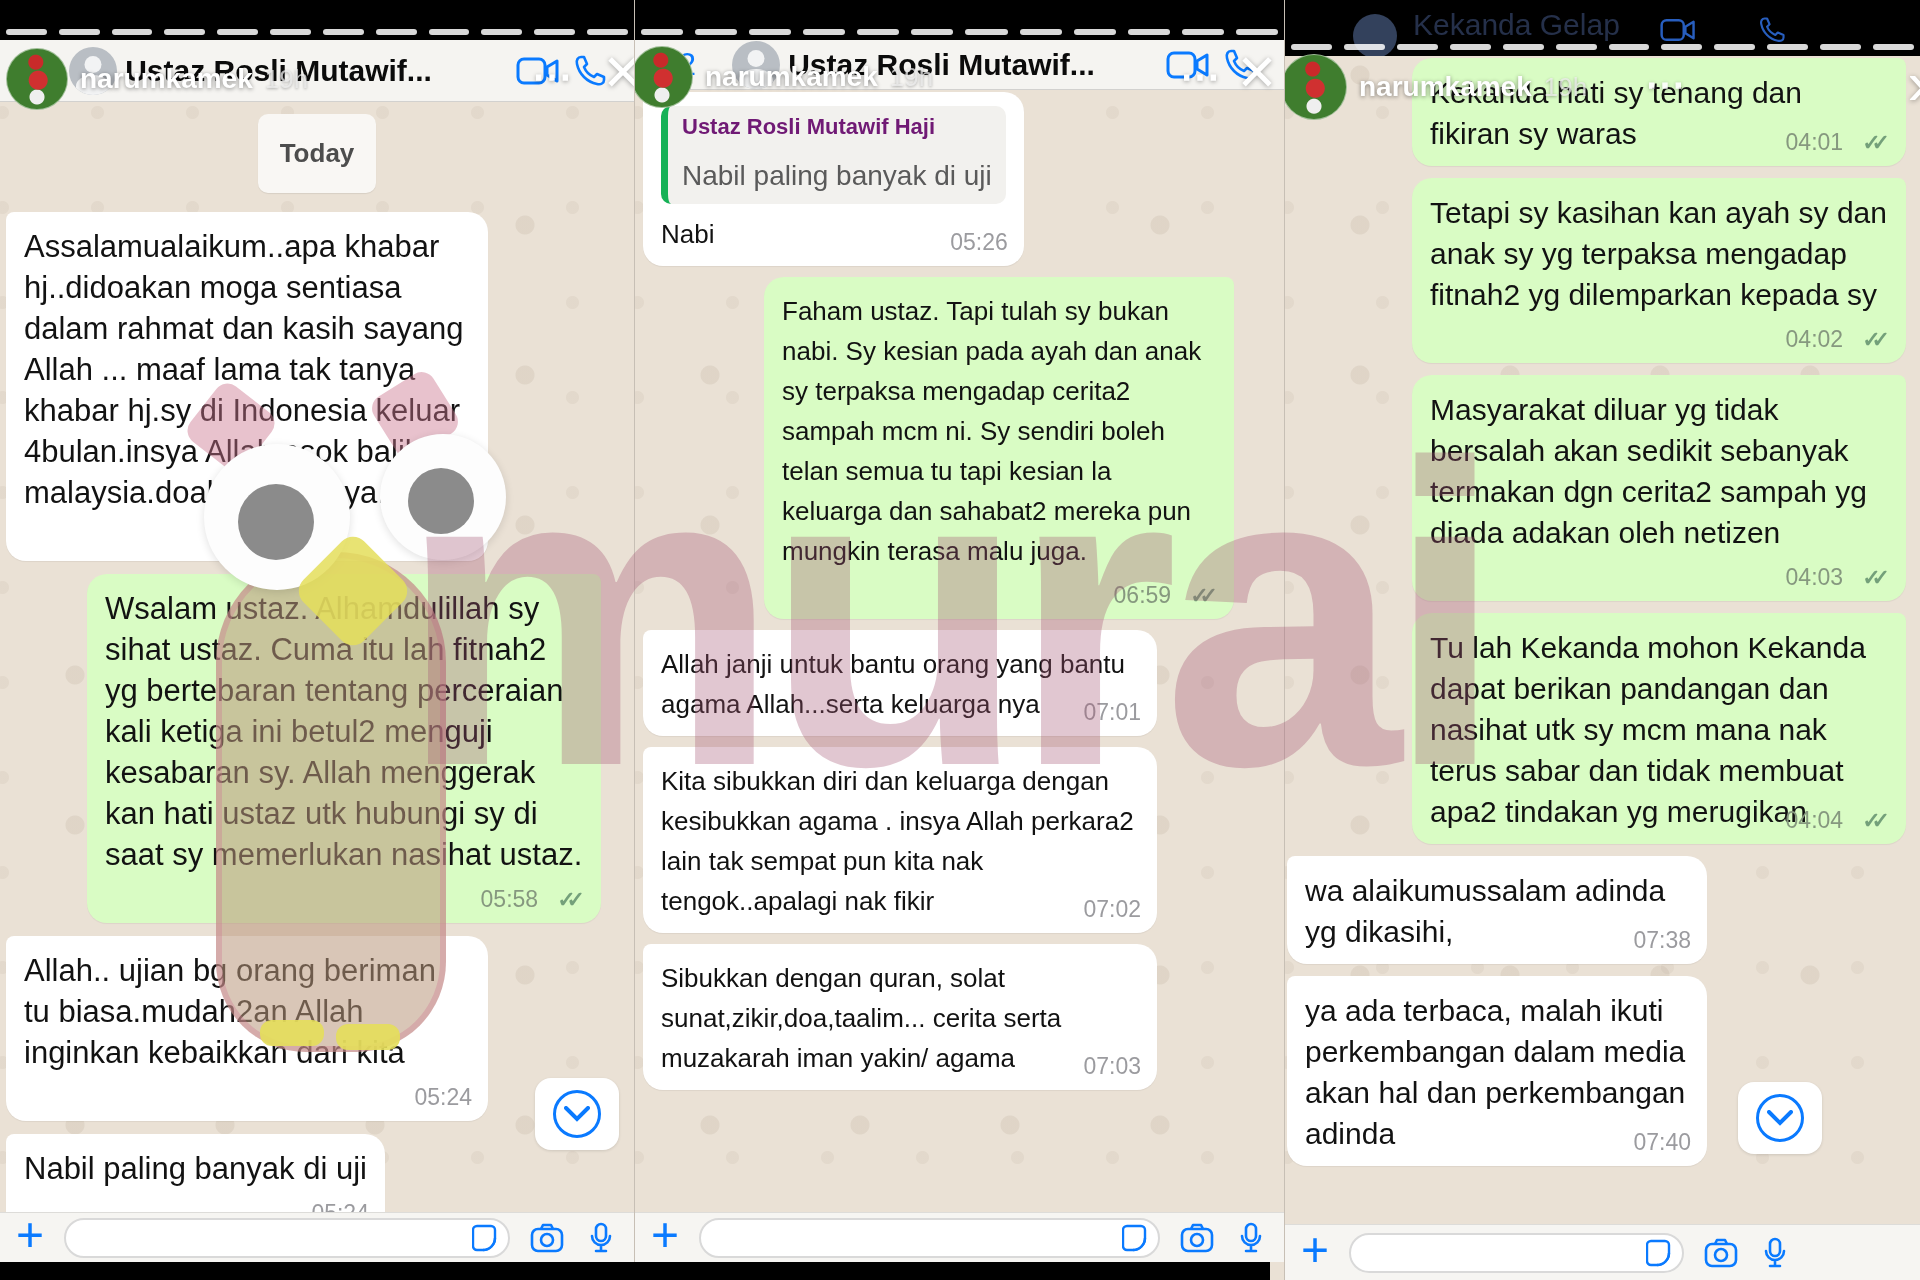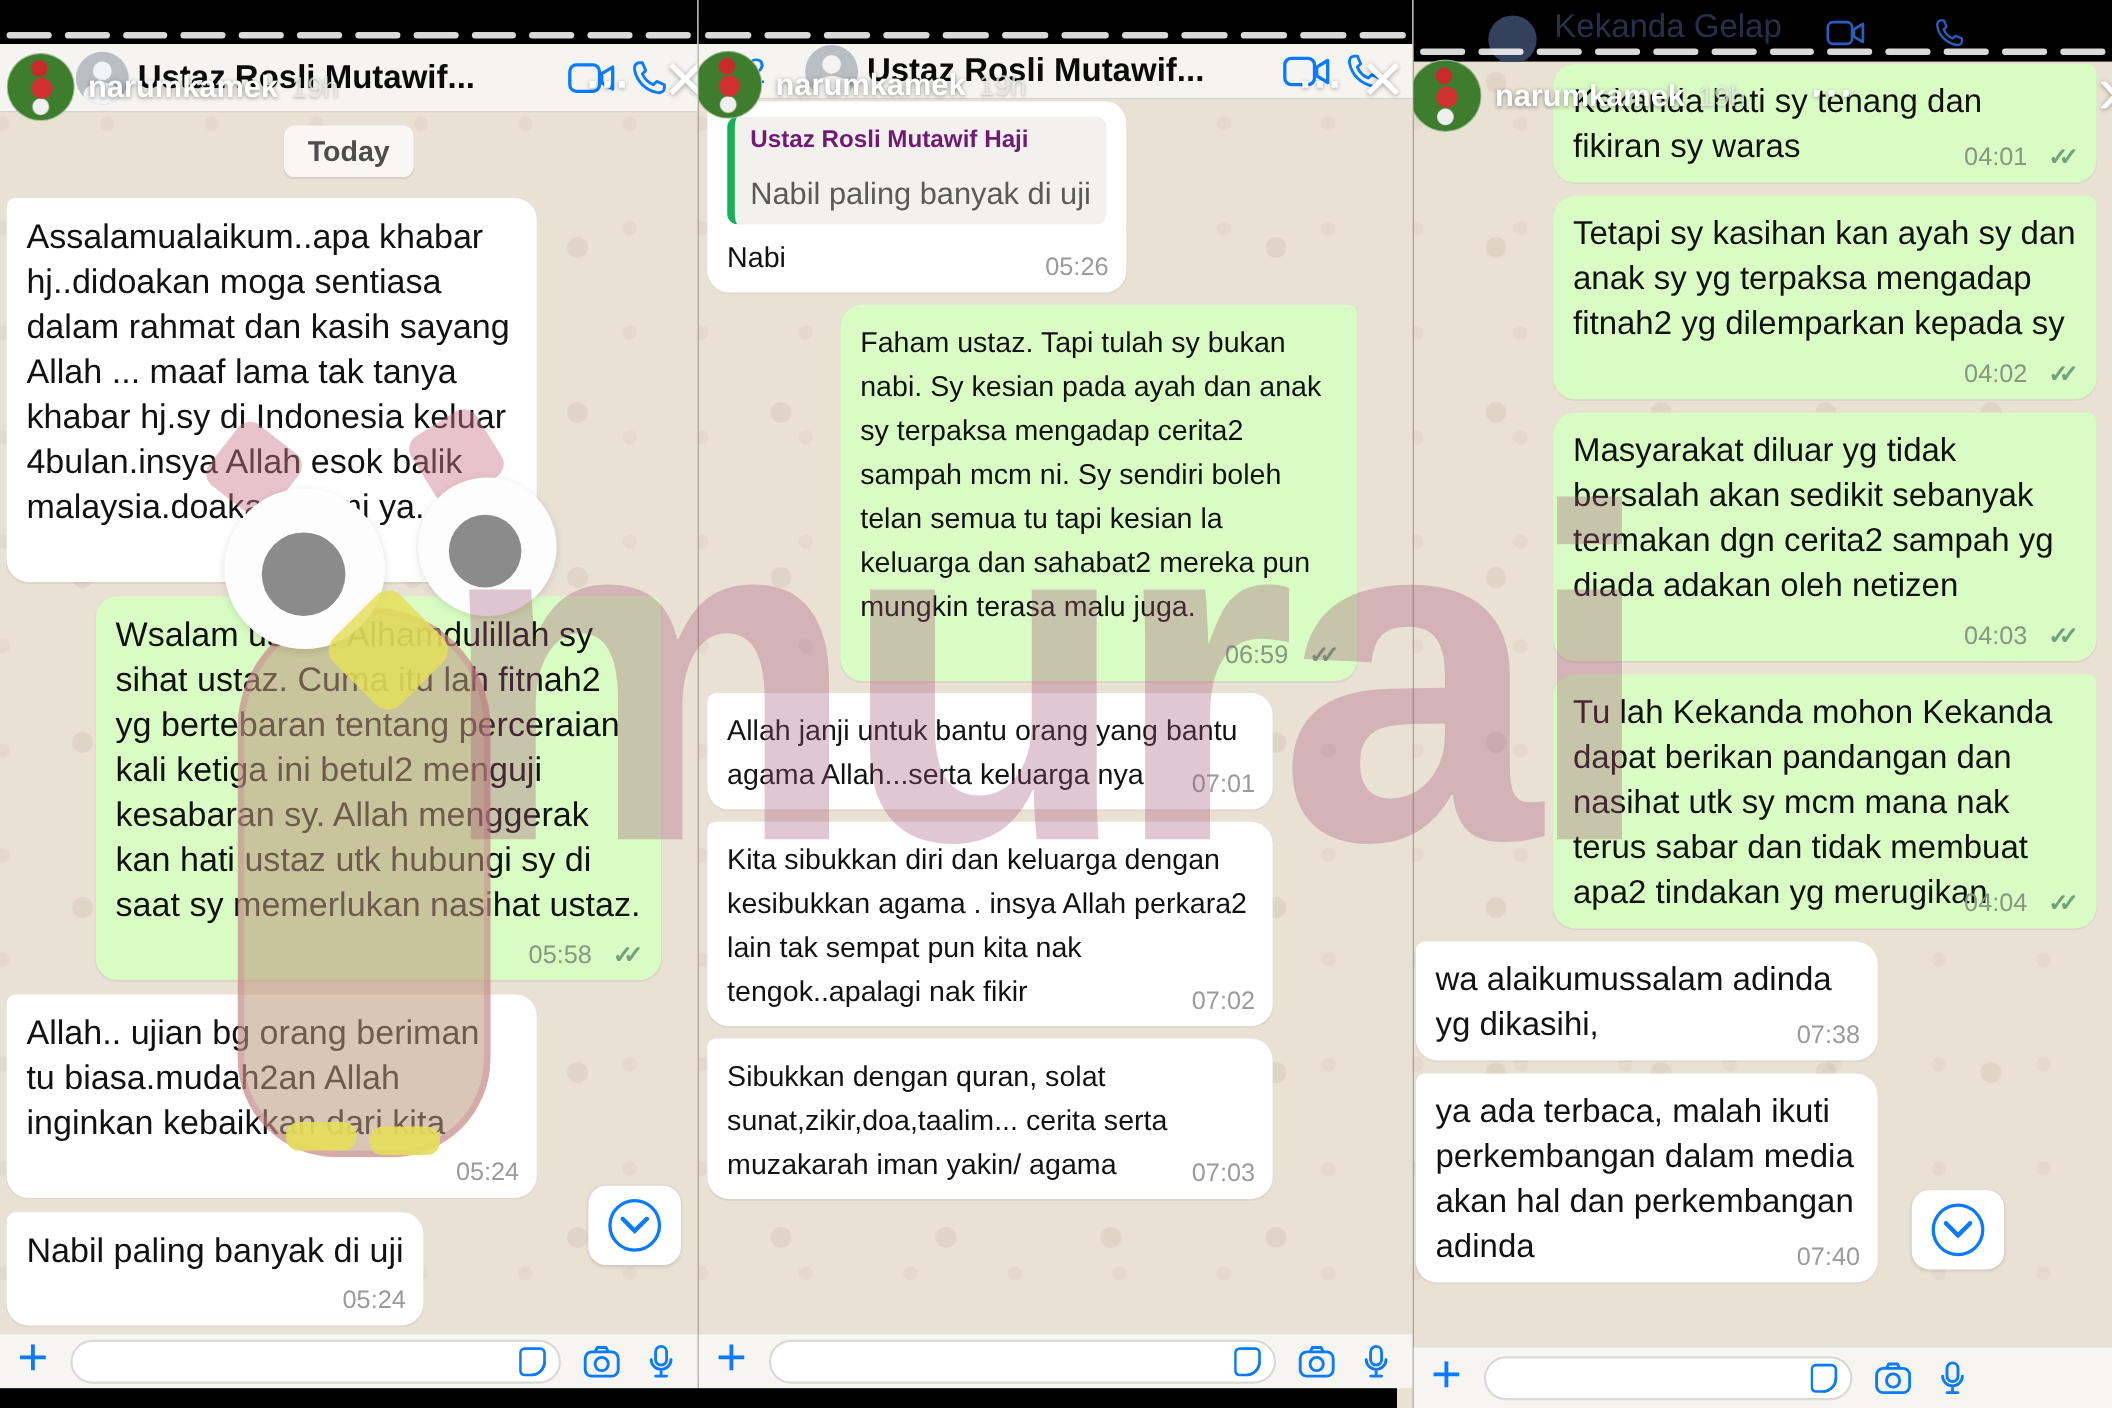--- a/index.html
+++ b/index.html
@@ -72,21 +72,21 @@
   .p1 .overlay-close{right:-10px;top:48px;}
   .p2 .overlay-close{right:6px;top:48px;}
   .overlay-next{position:absolute;right:-8px;top:52px;color:#fff;font-size:62px;font-weight:400;z-index:11;text-shadow:0 1px 5px rgba(0,0,0,.35);line-height:1;}
 
   
   .msgs{position:absolute;left:0;right:0;display:flex;flex-direction:column;z-index:3;overflow:hidden;}
   .p1 .msgs{top:102px;bottom:66px;gap:13px;}
   .p2 .msgs{top:92px;bottom:66px;gap:11px;}
   .p3 .msgs{top:58px;bottom:54px;gap:12px;}
   .datepill{align-self:center;background:#f9f7f4;color:#4d4d4d;font-size:26px;font-weight:700;
-    padding:8px 22px;border-radius:10px;box-shadow:0 1px 1px rgba(0,0,0,.08);margin:12px 0 6px;}
+    padding:24px 22px;border-radius:10px;box-shadow:0 1px 1px rgba(0,0,0,.08);margin:12px 0 6px;}
   .msg{position:relative;border-radius:20px;padding:14px 18px 12px;box-shadow:0 1px 1px rgba(0,0,0,.06);}
   .msg .txt{font-size:31px;line-height:41px;color:#121212;white-space:pre-wrap;}
   .p2 .msg .txt{font-size:26px;line-height:40px;}
   .p3 .msg .txt{font-size:30px;line-height:41px;}
   .msg.in{background:#fff;align-self:flex-start;border-top-left-radius:8px;}
   .msg.out{background:#d9fcc4;align-self:flex-end;border-top-right-radius:8px;}
   .p1 .msg.in{margin-left:6px;max-width:482px;}
   .p1 .msg.out{margin-right:33px;max-width:514px;}
   .p2 .msg.in{margin-left:8px;max-width:514px;}
   .p2 .msg.out{margin-right:50px;max-width:470px;}

